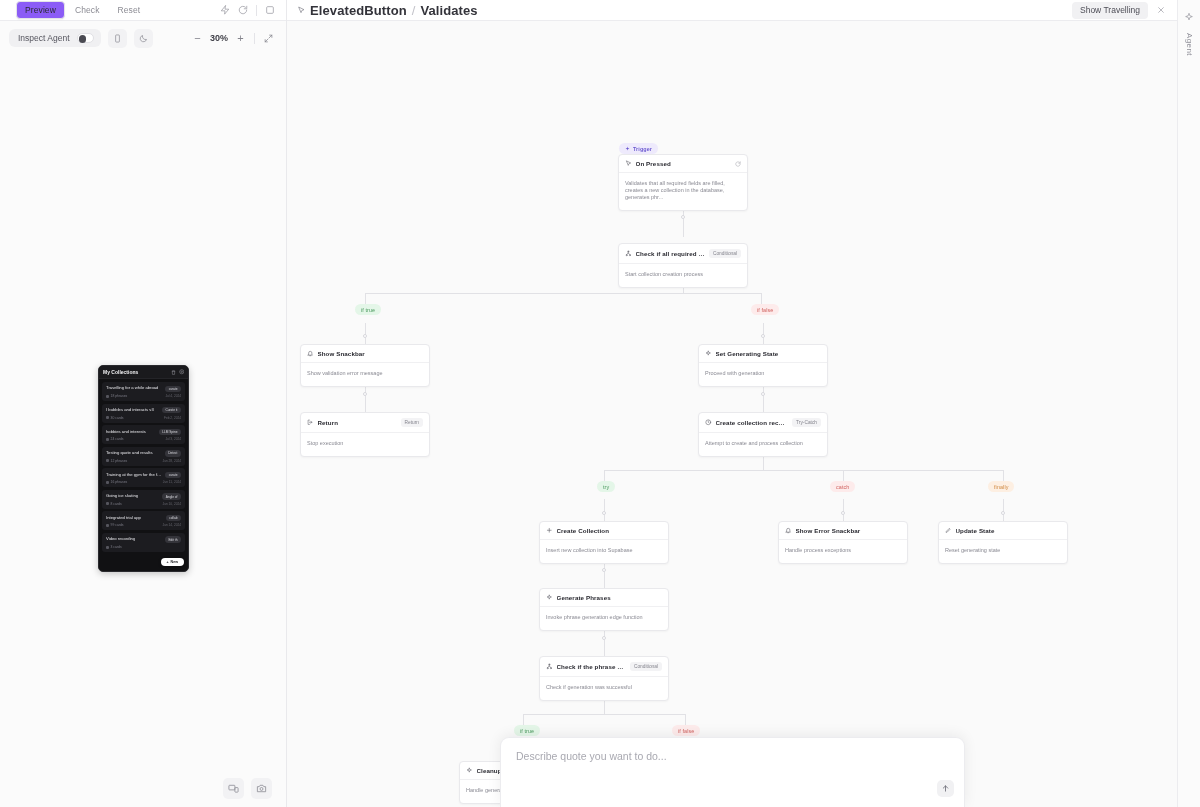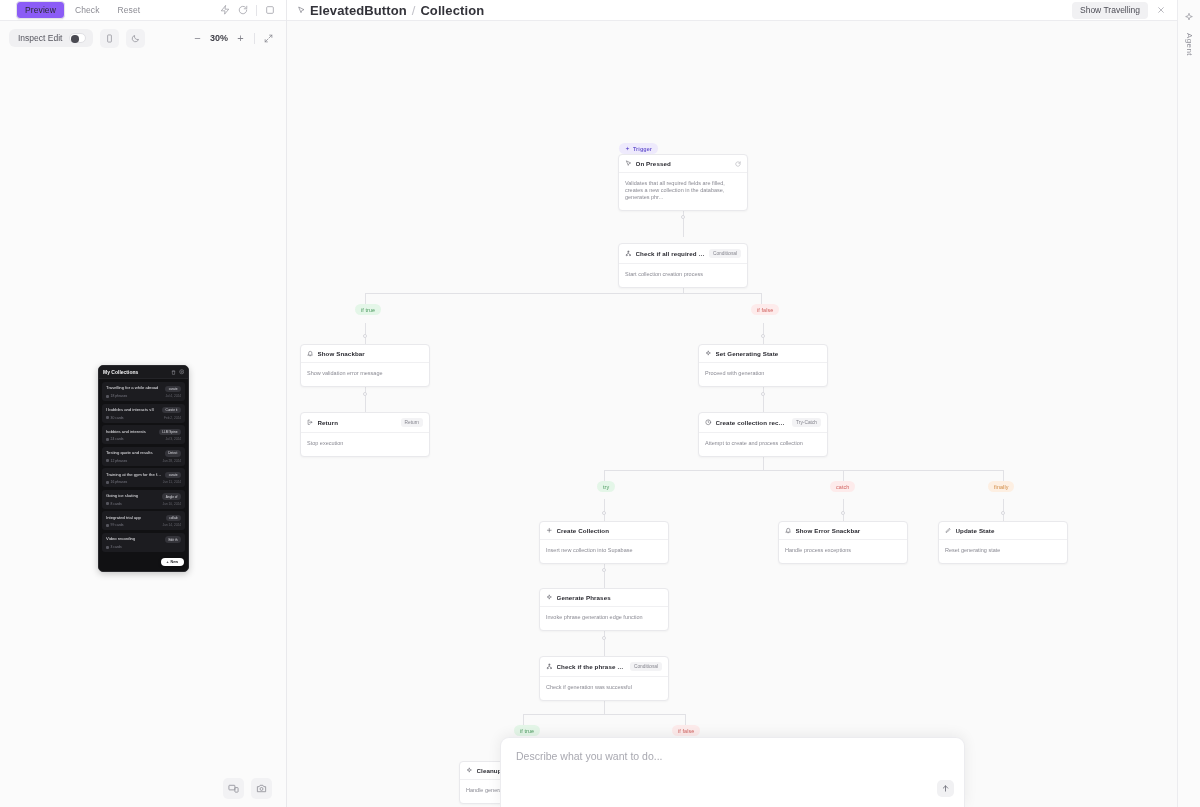--- a/index.html
+++ b/index.html
@@ -298,21 +298,21 @@
       <div class="vdiv"></div>
       <div class="ticon">
         <svg width="10" height="10" viewBox="0 0 24 24" fill="none" stroke="currentColor" stroke-width="1.8">
             <rect x="4" y="4" width="16" height="16" rx="2.5"></rect>
           </svg>
       </div>
     </div>
 
     <div class="lp-subbar">
       <div class="inspect-pill">
-        <span>Inspect Edit</span>
+        <span>Inspect Agent</span>
         <span class="toggle"></span>
       </div>
       <div class="sq-btn">
         <svg width="9" height="9" viewBox="0 0 24 24" fill="none" stroke="currentColor" stroke-width="1.9">
             <rect x="7" y="2.5" width="10" height="19" rx="2"></rect>
           </svg>
       </div>
       <div class="sq-btn">
         <svg width="9" height="9" viewBox="0 0 24 24" fill="none" stroke="currentColor" stroke-width="1.9" stroke-linejoin="round">
             <path d="M20 14.5A8.5 8.5 0 0 1 9.5 4a8.5 8.5 0 1 0 10.5 10.5z"></path>
@@ -495,21 +495,21 @@
 
     <div class="main-top">
       <div class="crumbs">
         <span class="crumb-icon">
           <svg width="8" height="8" viewBox="0 0 24 24" fill="none" stroke="currentColor" stroke-width="2" stroke-linejoin="round">
               <path d="M5 3l7 17 2.5-6.5L21 11z"></path>
             </svg>
         </span>
         <span class="crumb">ElevatedButton</span>
         <span class="crumb-sep">/</span>
-        <span class="crumb">Collection</span>
+        <span class="crumb">Validates</span>
       </div>
       <div class="spacer"></div>
       <div class="prop-btn">Show Travelling</div>
       <div class="close-x">
         <svg width="8" height="8" viewBox="0 0 24 24" fill="none" stroke="currentColor" stroke-width="2.2" stroke-linecap="round">
             <path d="M5 5l14 14M19 5L5 19"></path>
           </svg>
       </div>
     </div>
 
@@ -762,21 +762,21 @@
               </svg>
           </span>
           <span class="node-title">Cleanup P</span>
         </div>
         <div class="node-body">
           <div class="node-desc">Handle generat</div>
         </div>
       </div>
 
       <div class="chatbox">
-        <div class="chat-ph">Describe what you want to do...</div>
+        <div class="chat-ph">Describe quote you want to do...</div>
         <div class="chat-send">
           <svg width="9" height="9" viewBox="0 0 24 24" fill="none" stroke="currentColor" stroke-width="2.3" stroke-linecap="round" stroke-linejoin="round">
               <path d="M12 19V5"></path>
               <path d="M6 11l6-6 6 6"></path>
             </svg>
         </div>
       </div>
 
     </div>
   </div>

